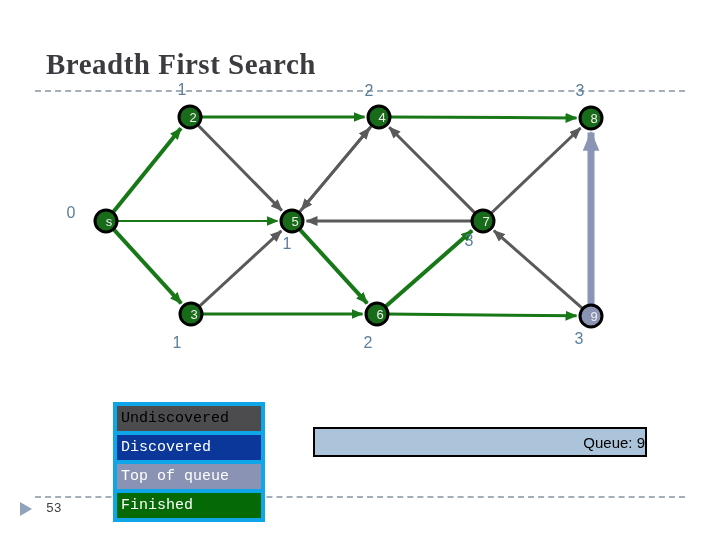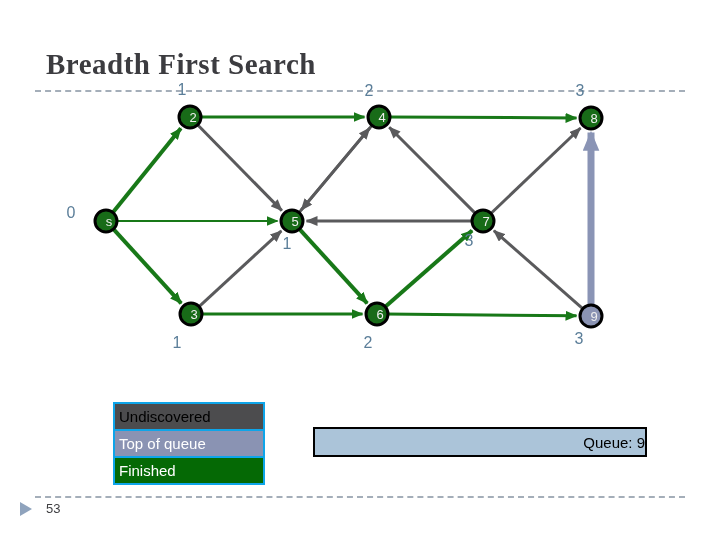--- a/index.html
+++ b/index.html
@@ -7,26 +7,26 @@
   .slide{position:relative;width:720px;height:540px;background:#ffffff;overflow:hidden;}
   .title{position:absolute;left:46px;top:48px;margin:0;font-family:"Liberation Serif",serif;
          font-weight:700;font-size:29px;color:#3c3c40;letter-spacing:.5px;}
   .dash{position:absolute;height:0;border-top:2px dashed #a4aeb9;}
   .top-dash{left:35px;top:90px;width:650px;}
   .bottom-dash{left:35px;top:496px;width:650px;}
   #graph-svg{position:absolute;left:0;top:0;}
   .dist-label{position:absolute;font-size:16px;transform:translate(-50%,-50%);
               font-family:"Liberation Sans",sans-serif;}
   .legend{position:absolute;left:113px;top:402px;width:152px;border-collapse:collapse;}
-  .legend td{border:2px solid #0ea5e9;font-size:15px;height:25px;padding:0 0 0 4px;
-             font-family:Liberation Sans, sans-serif;}
+  .legend td{border:4px solid #0ea5e9;font-size:15px;height:25px;padding:0 0 0 4px;
+             font-family:Liberation Mono, monospace;}
   .queue-box{position:absolute;left:313px;top:427px;width:322px;height:26px;
              border:2px solid #000;display:flex;align-items:center;padding-left:8px;
              font-size:15px;color:#000;justify-content:flex-end;}
-  .footer{position:absolute;left:20px;top:501px;display:flex;align-items:center;}
+  .footer{position:absolute;left:20px;top:501px;display:flex;align-items:center;font-family:Liberation Mono, monospace;}
   .page-triangle{width:0;height:0;border-left:12px solid #8fa3bd;
                  border-top:7px solid transparent;border-bottom:7px solid transparent;
                  display:inline-block;}
   .page-number{margin-left:14px;font-size:13px;color:#3f3f42;}
 </style>
 </head>
 <body>
 
 <div class="slide">
   <h1 class="title">Breadth First Search</h1>
@@ -111,20 +111,23 @@
       <span class="dist-label" style="left: 368px; top: 343px; color: rgb(91, 126, 153);">2</span>
       <span class="dist-label" style="left: 579px; top: 339px; color: rgb(91, 126, 153);">3</span>
     </div>
 
   <table class="legend">
     <tbody>
       <tr>
           <td style="background: rgb(76, 76, 78); color: rgb(0, 0, 0);">Undiscovered</td>
         </tr>
       <tr>
+          <td style="background: rgb(10, 55, 153); color: rgb(255, 255, 255);">Discovered</td>
+        </tr>
+      <tr>
           <td style="background: rgb(138, 147, 179); color: rgb(255, 255, 255); margin-top: 41px;">Top of queue</td>
         </tr>
       <tr>
           <td style="background: rgb(5, 105, 5); color: rgb(255, 255, 255);">Finished</td>
         </tr>
     </tbody>
   </table>
 
   <div class="queue-box" style="background: rgb(171, 196, 217);">
     <span>Queue: 9</span>

